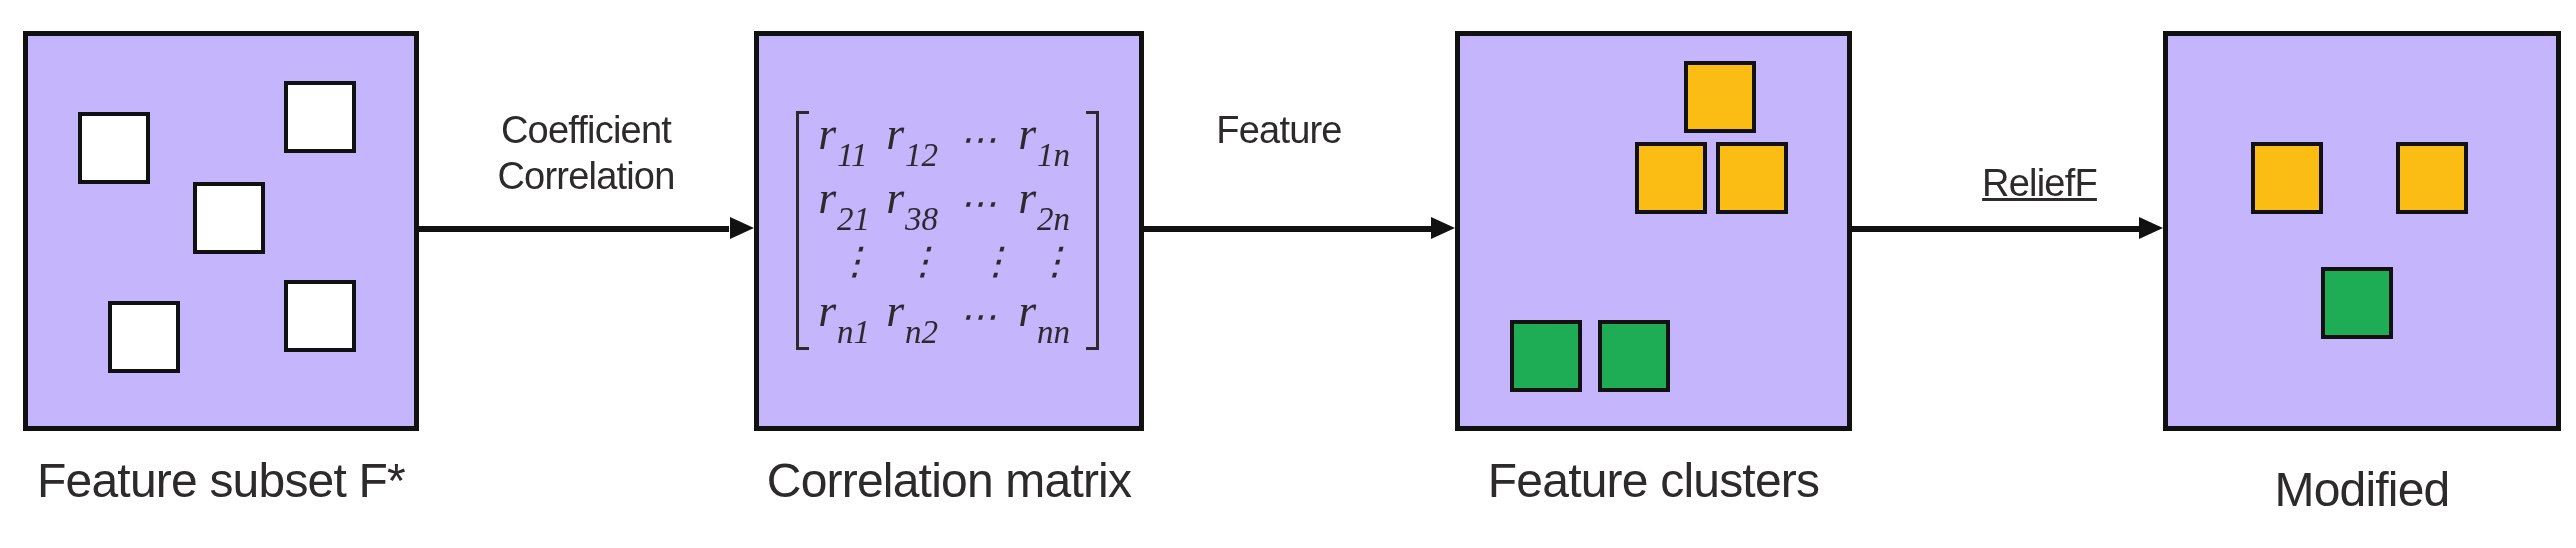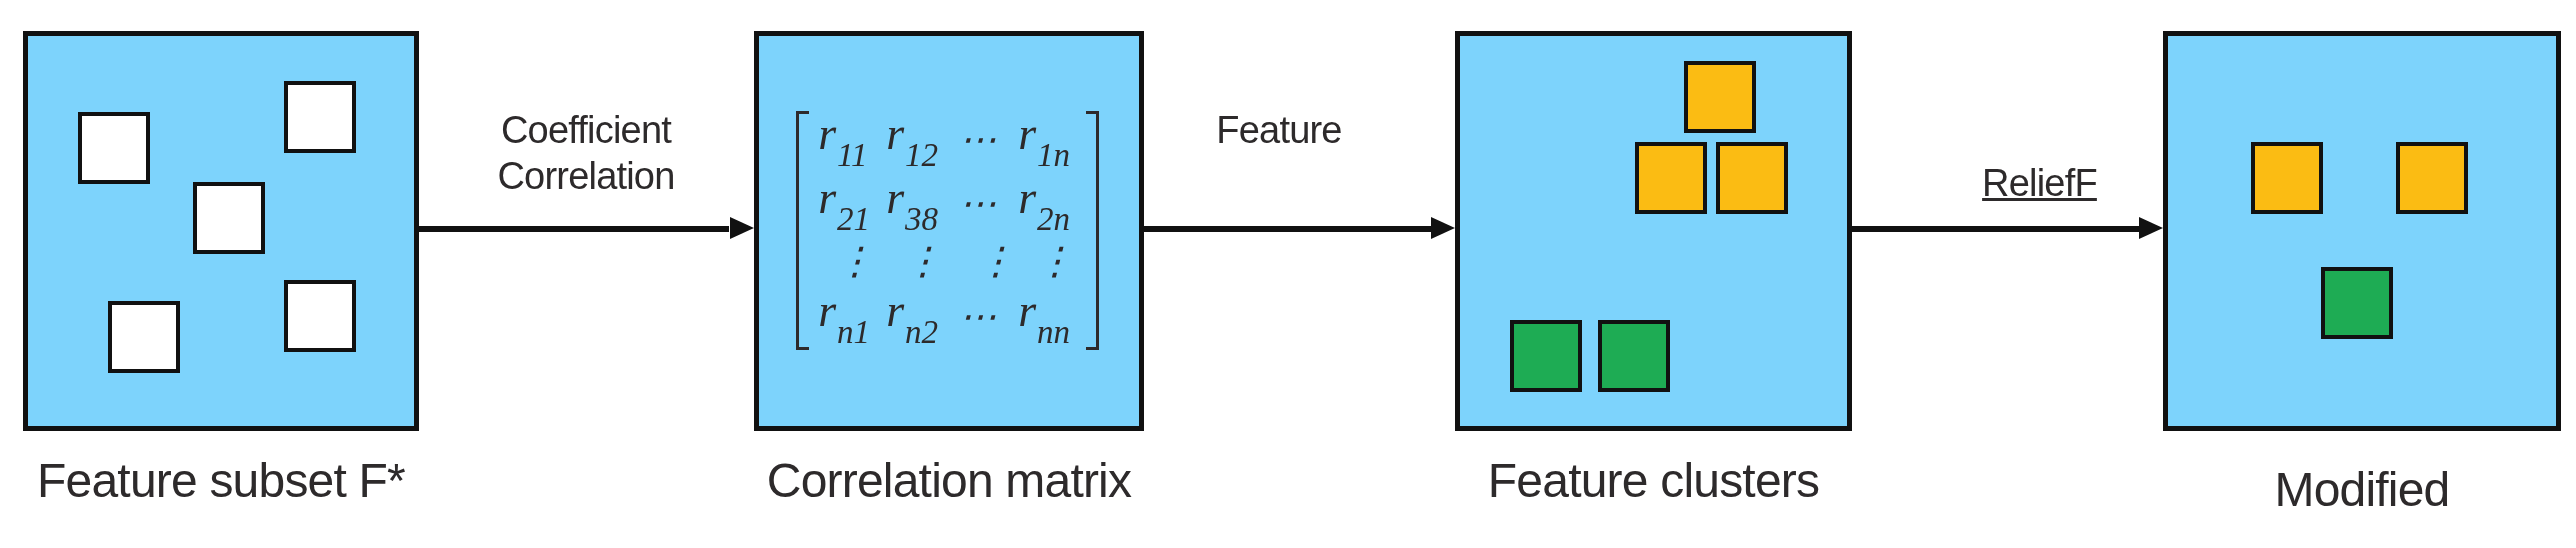--- a/index.html
+++ b/index.html
@@ -14,21 +14,21 @@
     width:2576px;height:548px;
     background:#ffffff;
     font-family:"Liberation Sans", sans-serif;
     color:var(--text);
     overflow:hidden;
   }
   
   .stage-box{
     position:absolute;
     top:31px;height:400px;
-    background:#7dd3fc;
+    background:#c4b5fd;
     border:5.6px solid var(--ink);
     box-sizing:border-box;
   }
   
   .sq{
     position:absolute;
     width:72px;height:72px;
     box-sizing:border-box;
     border:4px solid var(--ink);
     background:#ffffff;

